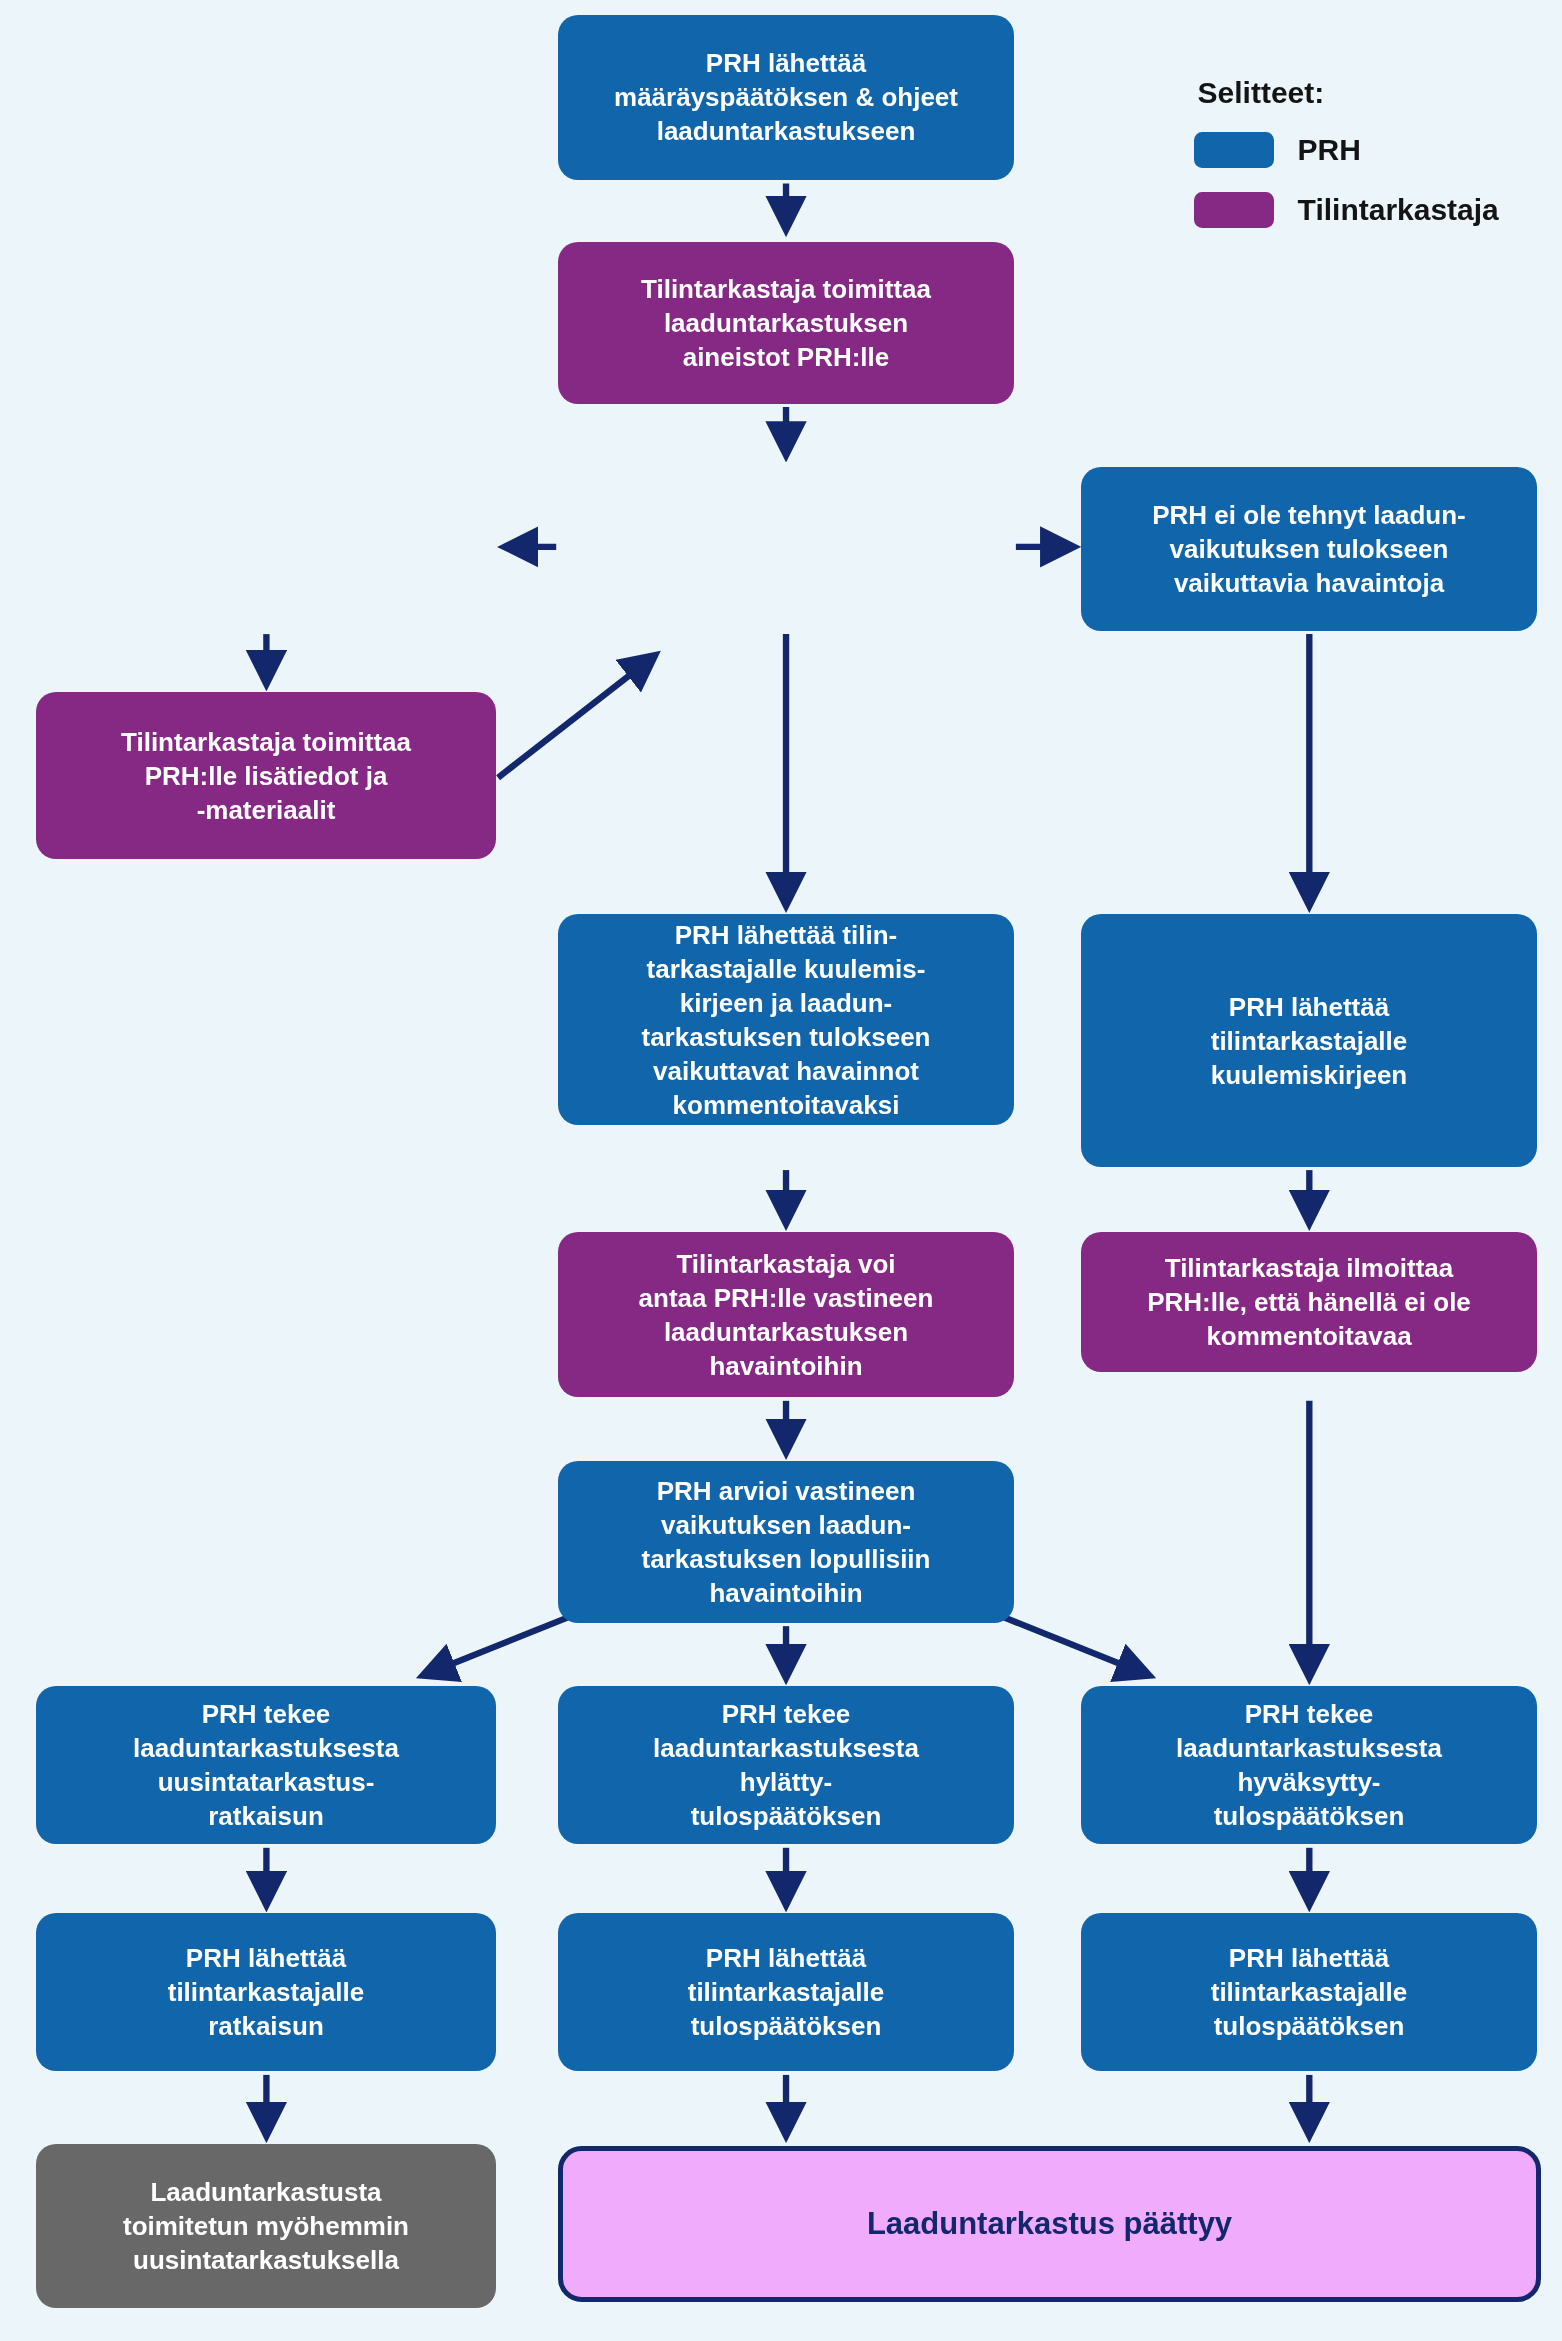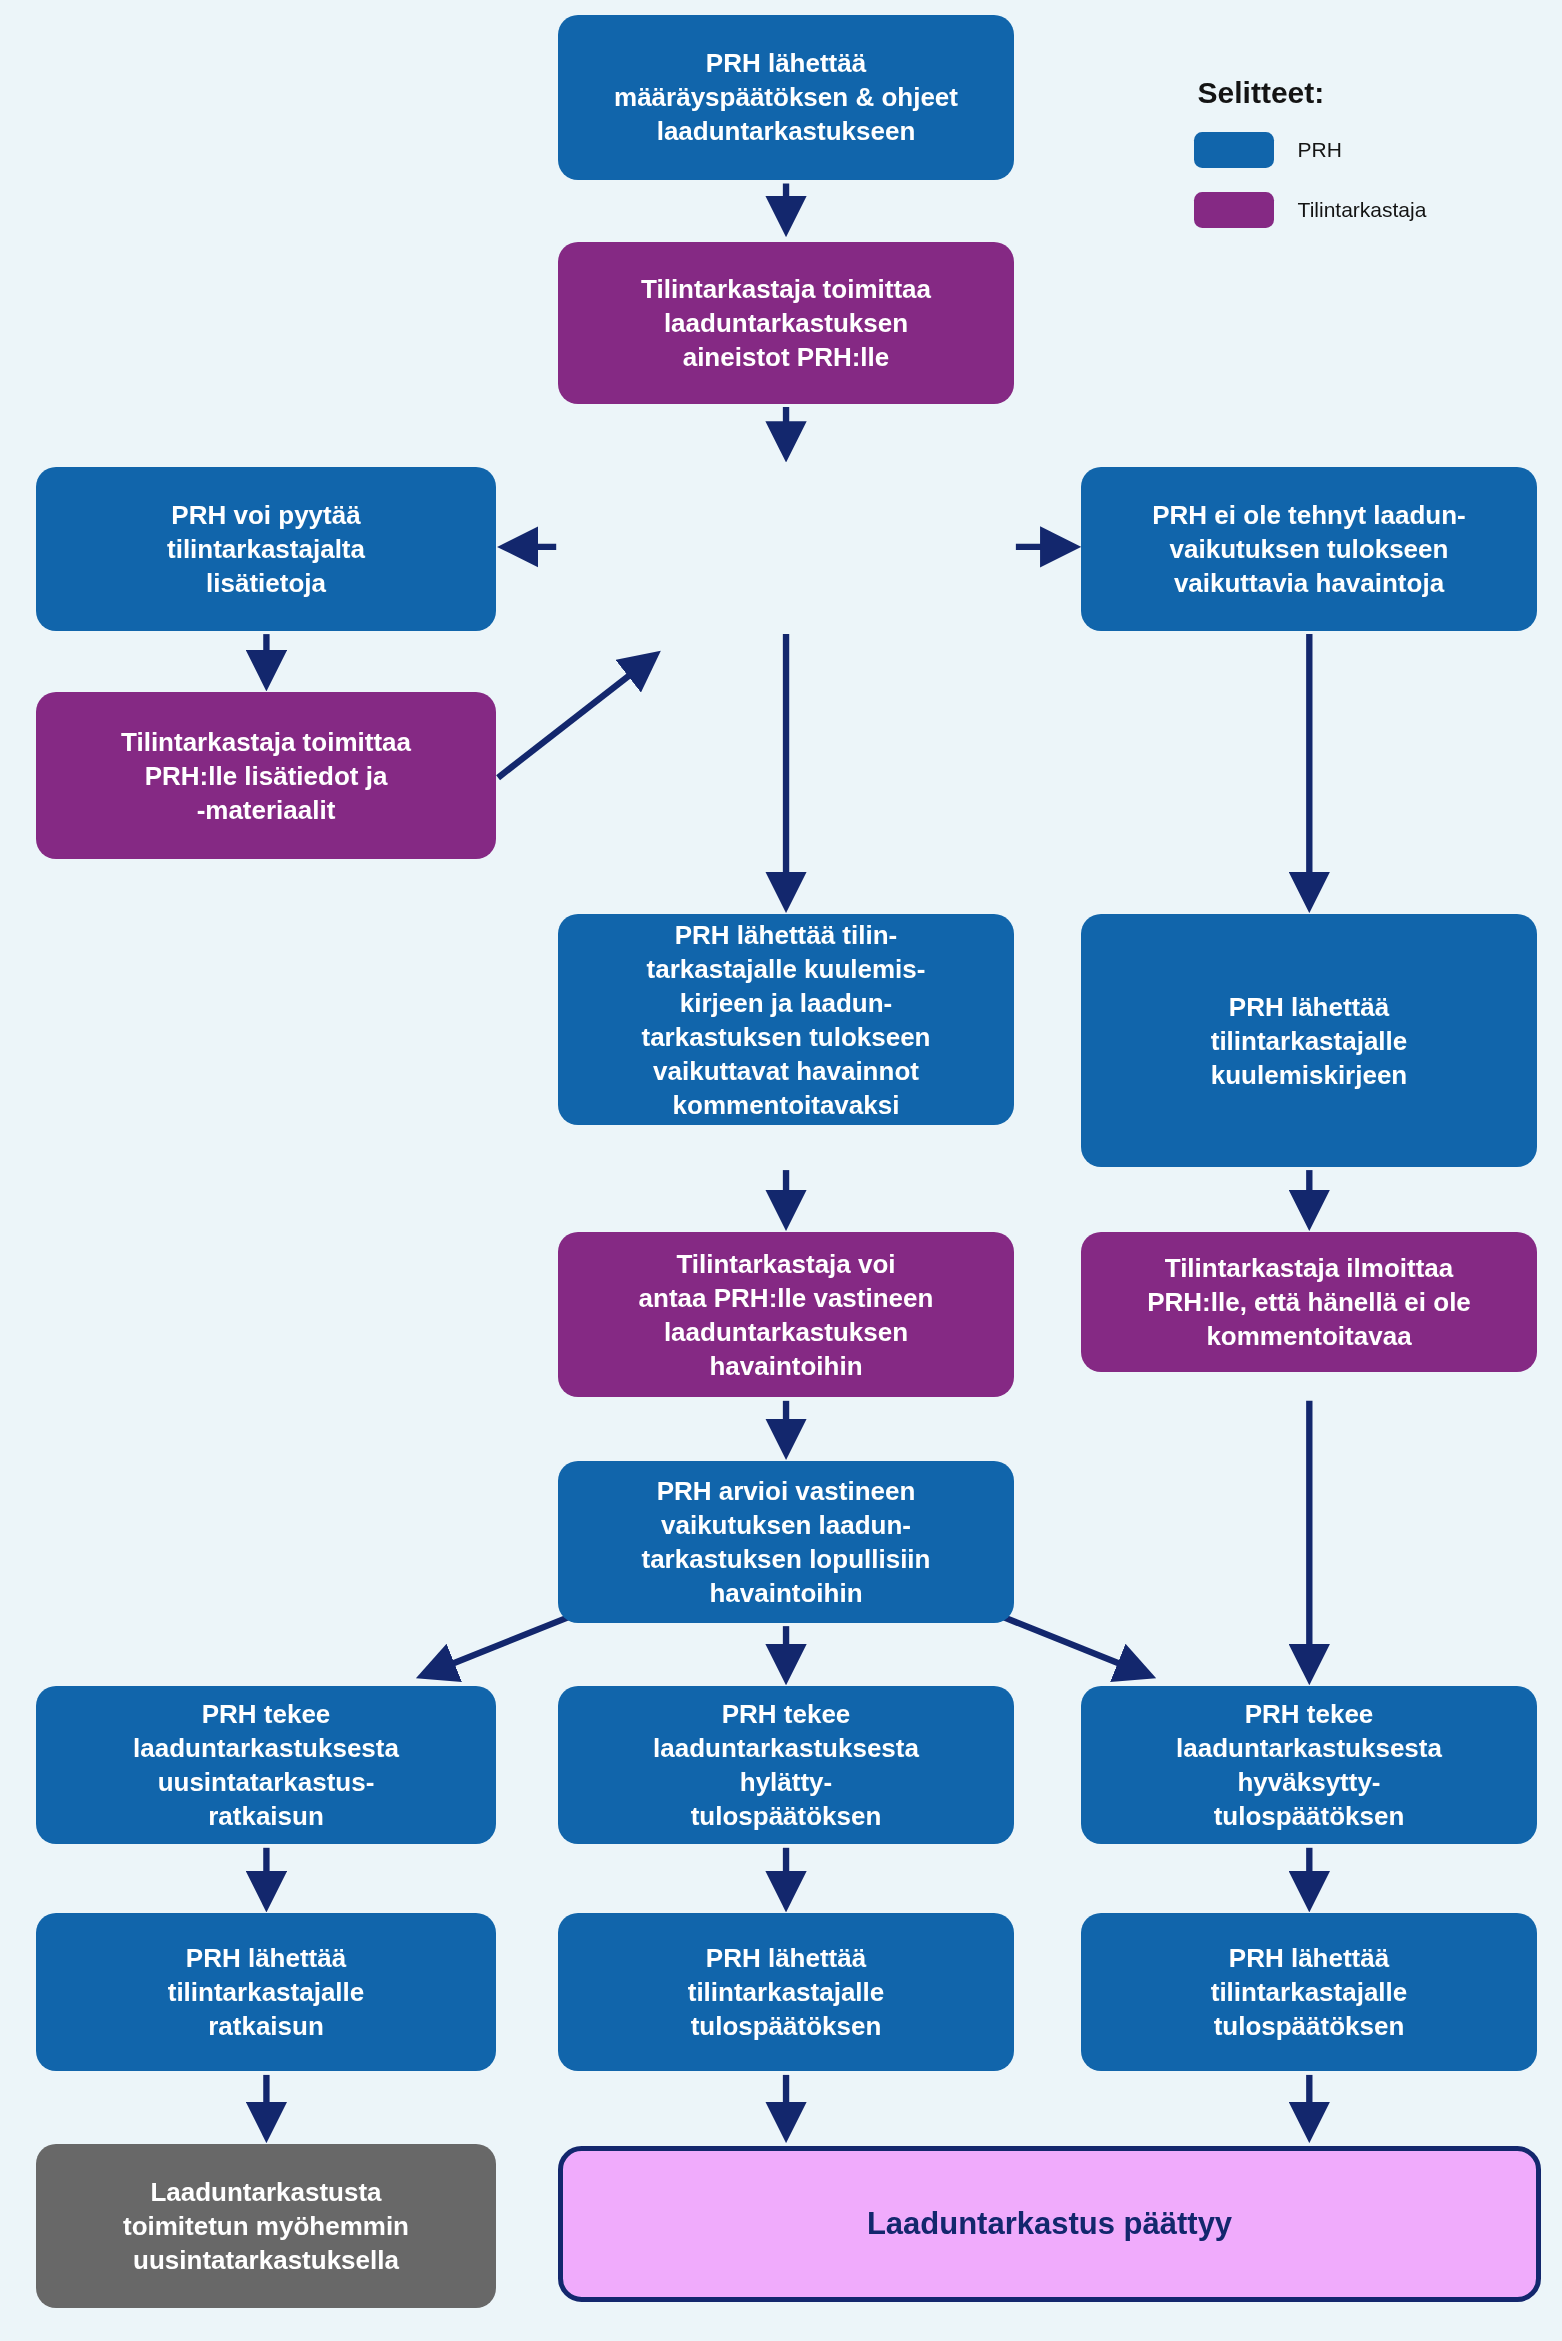--- a/index.html
+++ b/index.html
@@ -20,21 +20,21 @@
   .blue   { background:#1165ab; }
   .purple { background:#852984; }
   .gray   { background:#686868; }
   .end    {
     background:#f0abfc; border:5.5px solid #13276d; color:#13276d;
     font-size:31px; border-radius:23.6px;
   }
   .legend { position:absolute; left:1194px; top:76px; color:#141414; }
   .legend-title { font-size:30px; font-weight:bold; margin:0 0 22px 3.6px; }
   .legend-item { display:flex; align-items:center; gap:23.6px; margin-bottom:23.6px; }
-  .legend-label { font-size:21px; font-weight:normal; }
+  .legend-label { font-size:30px; font-weight:bold; }
   .swatch { width:80px; height:36px; border-radius:8.2px; }
   .swatch-prh { background:#1165ab; }
   .swatch-auditor { background:#852984; }
 </style>
 </head>
 <body>
 
 <div class="canvas">
 
   <svg class="arrows" viewBox="0 0 1720 2578" xmlns="http://www.w3.org/2000/svg">
@@ -69,23 +69,20 @@
   </svg>
 
   <div class="node blue" style="left:558px;top:14.5px;width:456px;height:165px"><span>PRH lähettää
 määräyspäätöksen &amp; ohjeet
 laaduntarkastukseen</span></div>
 
   <div class="node purple" style="left:558px;top:242px;width:456px;height:162px"><span>Tilintarkastaja toimittaa
 laaduntarkastuksen
 aineistot PRH:lle</span></div>
 
-  <div class="node blue" style="left:36px;top:467px;width:460px;height:164px"><span>PRH voi pyytää
-tilintarkastajalta
-lisätietoja</span></div>
 
 
   <div class="node blue" style="left:1081px;top:467px;width:456px;height:164px"><span>PRH ei ole tehnyt laadun-
 vaikutuksen tulokseen
 vaikuttavia havaintoja</span></div>
 
   <div class="node purple" style="left:36px;top:692px;width:460px;height:167px"><span>Tilintarkastaja toimittaa
 PRH:lle lisätiedot ja
 -materiaalit</span></div>
 

